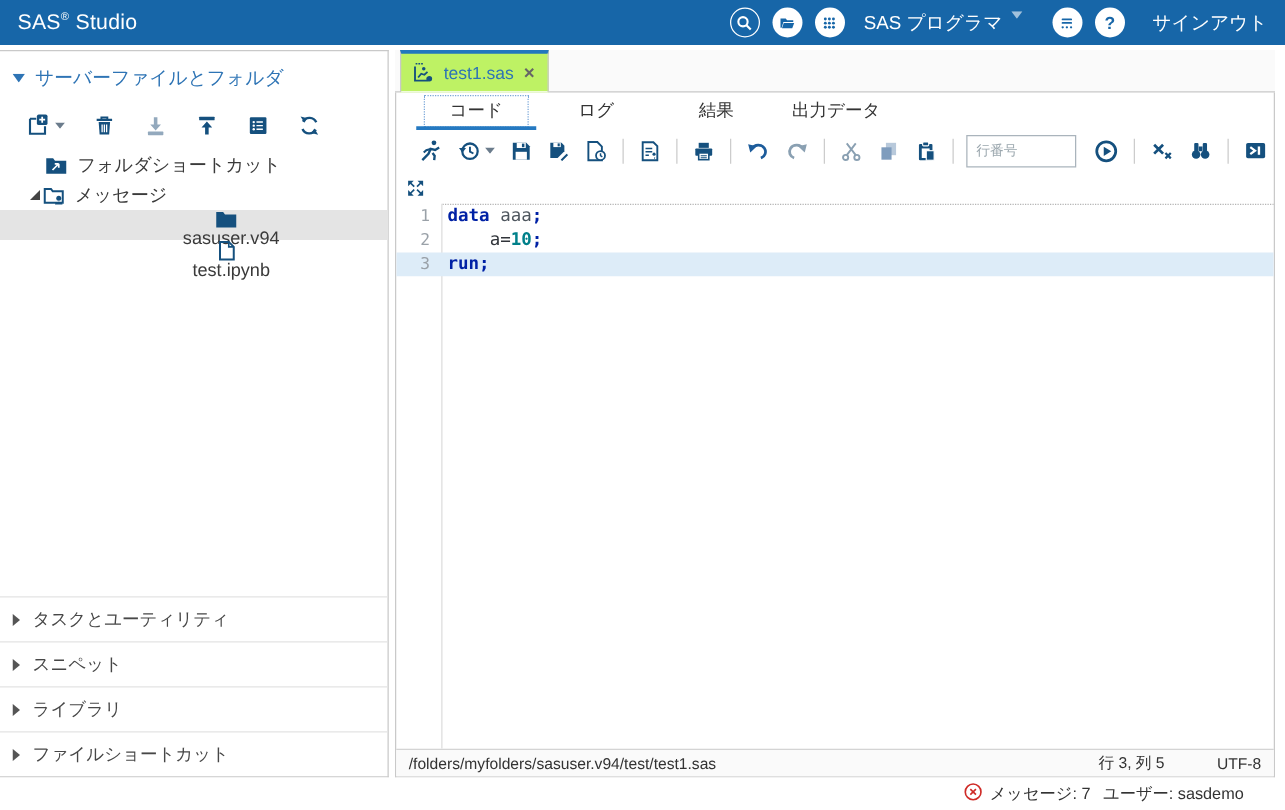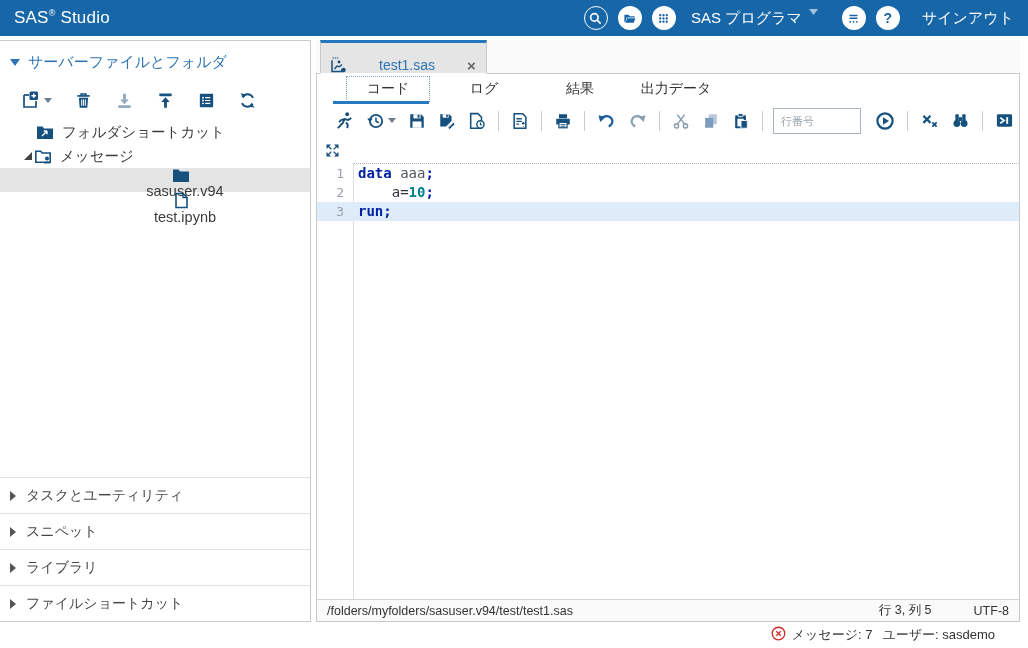--- a/index.html
+++ b/index.html
@@ -45,30 +45,30 @@
   .ind2 { padding-left:60px;flex-direction:column; }
   .side-spacer { flex:1; }
   .side-section { border-top:1px solid #e3e3e3; height:36px; display:flex; align-items:center;
     padding-left:10px; font-size:14px; color:#474747; cursor:pointer; }
   .side-section svg { margin-right:10px; color:#555; flex-shrink:0; }
 
   
   .main { margin-left:5px; width:704px; display:flex; flex-direction:column; min-height:0; }
   .doc-tabstrip { height:34px; flex-shrink:0; background:#fafafa; border-bottom:1px solid #c9c9c9;
     display:flex; align-items:flex-end; padding-left:4px; }
-  .doc-tab { height:34px; margin-bottom:-1px; background:#e5e5e5; border:1px solid #c9c9c9;
-    border-top:3px solid #2277bd; border-bottom:1px solid #fff; display:flex; align-items:flex-end;
-    padding:0 10px; cursor:pointer; position:relative; z-index:2;gap:24px; }
+  .doc-tab { height:34px; margin-bottom:-1px; background:#bef264; border:1px solid #c9c9c9;
+    border-top:3px solid #2277bd; border-bottom:1px solid #fff; display:flex; align-items:center;
+    padding:0 10px; cursor:pointer; position:relative; z-index:2; }
   .doc-tab .dlabel { color:#2e74b5; font-size:14px; margin:0 8px; }
   .doc-tab .close { color:#666; font-size:15px; font-weight:bold; line-height:1; cursor:pointer; }
   .panel { flex:1; border:1px solid #c9c9c9; border-top:none; display:flex; flex-direction:column; min-height:0; }
 
   .subtabs { height:30px; flex-shrink:0; display:flex; align-items:stretch; padding-left:16px; }
   .subtab { width:96px; display:flex; flex-direction:column; justify-content:center;
-    align-items:flex-end; font-size:14px; color:#333; cursor:pointer; position:relative; }
+    align-items:center; font-size:14px; color:#333; cursor:pointer; position:relative; }
   .subtab .stbox { width:82px; height:24px; display:flex; align-items:center; justify-content:center; }
   .subtab.active .stbox { outline:1px dotted #7aa7d9; }
   .subtab.active::after { content:""; position:absolute; left:0; right:0; bottom:0; height:3px; background:#2579c1; }
 
   .ed-toolbar { height:33px; flex-shrink:0; display:flex; align-items:center; padding-left:12px; }
   .eicon { color:#15507e; display:flex; align-items:center; margin:0 6px; cursor:pointer; }
   .eicon.blue { color:#1d5c9b; }
   .eicon.gray { color:#8aa0b2; }
   .eicon.gray2 { color:#7e9cbd; }
   .eicon .chev { margin-left:3px; color:#6b7c8c; }

